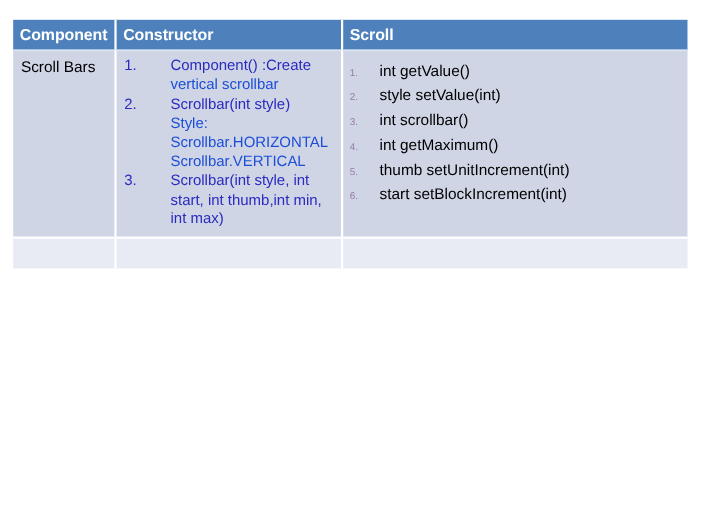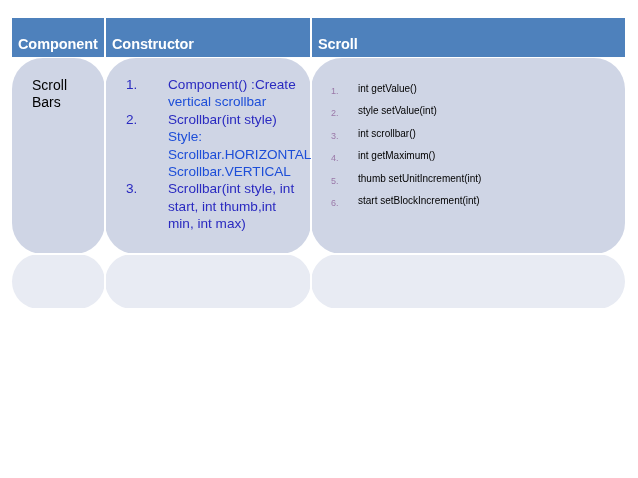--- a/index.html
+++ b/index.html
@@ -39,35 +39,34 @@
   table.awt-table col.c-component { width: 93px; }
   table.awt-table col.c-constructor { width: 206px; }
   table.awt-table col.c-methods { width: 314px; }
 
   thead th {
     background: #4E81BC;
     color: #ffffff;
     font-weight: bold;
     font-size: 14.5px;
     text-align: left;
-    padding: 16px 0 4px 6px;
+    padding: 4px 0 4px 6px;
     border-right: 2px solid #ffffff;
     border-bottom: 1px solid #ffffff;
     height: 19px;
     vertical-align: middle;
     letter-spacing: -0.1px;
   }
   thead th:last-child { border-right: none; }
 
   tbody td {
     background: #CFD5E5;
     vertical-align: top;
     border-right: 2px solid #ffffff;
-    padding: 14px;
-    border-radius: 31px;
+    padding: 1px;
   }
   tbody td:last-child { border-right: none; }
 
   tbody tr.empty-row td {
     background: #E8EBF3;
     height: 25px;
     border-bottom: 2px solid #ffffff;
     border-top: 2px solid #ffffff;
   }
 
@@ -113,21 +112,21 @@
   ol.method-list {
     list-style: none;
     margin: 0;
     padding: 6px 0 6px 0;
     counter-reset: meth;
   }
   ol.method-list > li {
     counter-increment: meth;
     position: relative;
     padding-left: 32px;
-    font-size: 10px;
+    font-size: 14px;
     line-height: 22.4px;
     color: #000000;
   }
   ol.method-list > li::before {
     content: counter(meth) ".";
     position: absolute;
     left: 5px;
     top: 4px;
     color: #9A78A8;
     font-size: 9px;

